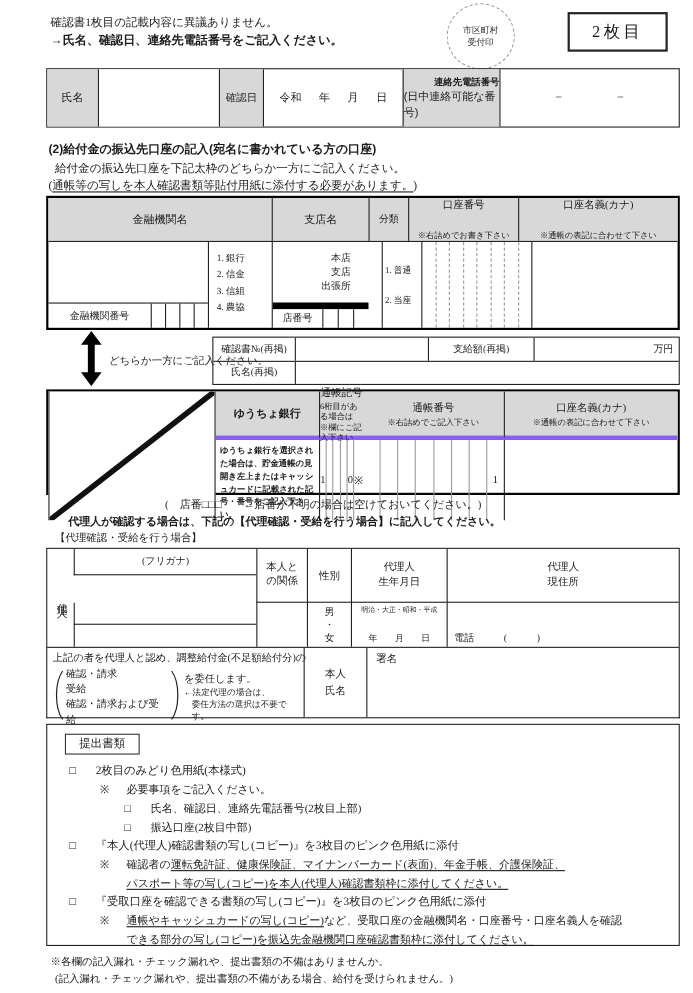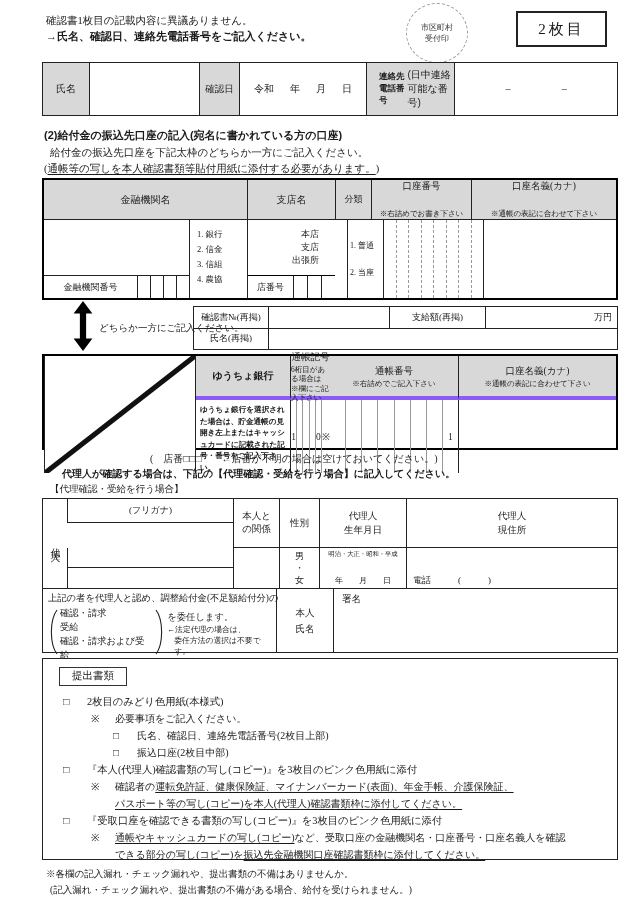--- a/index.html
+++ b/index.html
@@ -27,22 +27,22 @@
 
   
   .toptable { left:42px; top:62px; width:576px; height:54px; border:1px solid #222; display:flex; }
   .toptable > div { border-left:1px solid #222; height:100%; }
   .toptable > div:first-child { border-left:none; }
   .tt-name  { width:46px; font-size:10px; }
   .tt-nameinput { width:110px; background:#fff; }
   .tt-conf  { width:40px; font-size:9.5px; }
   .tt-date  { width:127px; display:flex; align-items:center; justify-content:space-around;
               font-size:10px; padding:0 6px; }
-  .tt-tel   { width:88px; display:flex; flex-direction:row; align-items:center;
-              justify-content:center;padding-left:12px; }
+  .tt-tel   { width:88px; display:flex; flex-direction:column; align-items:flex-end;
+              justify-content:center; }
   .tt-tel .l1 { font-size:8.5px; font-weight:bold; }
   .tt-tel .l2 { font-size:10px; }
   .tt-telinput { flex:1; display:flex; align-items:center; font-size:11px; }
   .tt-telinput span.sp { flex:1; }
 
   
   .s2title { left:44px; top:128px; font-size:11px; }
   .s2line1 { left:50px; top:146px; font-size:10.5px; }
   .s2line2 { left:44px; top:162px; font-size:10.5px; }
 
@@ -66,21 +66,21 @@
   .bt-c1 { width:145px; display:flex; flex-direction:column; }
   .bt-c1-blank { flex:1; }
   .bt-c1-num { height:23px; border-top:1px solid #222; display:flex; }
   .bt-c1-num .lbl { flex:1; font-size:9px; display:flex; align-items:center; justify-content:center; }
   .smallcells { display:flex; height:100%; }
   .smallcells div { width:13px; border-left:1px solid #222; }
   .bt-c2 { width:58px; padding:7px 0 0 7px; font-size:8.5px; line-height:15px; }
   .bt-c3 { width:88px; display:flex; flex-direction:column; }
   .bt-c3-top { flex:1; display:flex; flex-direction:column; align-items:flex-end;
                justify-content:center; padding-right:16px; font-size:9px; line-height:13px; }
-  .bt-c3-num { height:23px; border-top:1px solid #000000; display:flex; }
+  .bt-c3-num { height:23px; border-top:6px solid #000000; display:flex; }
   .bt-c3-num .lbl { width:45px; font-size:9px; display:flex; align-items:center; justify-content:center; }
   .bt-c4 { width:36px; display:flex; flex-direction:column; justify-content:center;
            gap:16px; font-size:8px; padding-left:2px;margin-left:12px; }
   .bt-c5 { width:100px; display:flex; }
   .bt-c5 div { flex:1; border-left:1px dashed #9a9a9a; }
   .bt-c5 div:first-child { border-left:none; }
   .bt-c6 { flex:1; }
 
   
   .arrow { left:72px; top:301px; }

